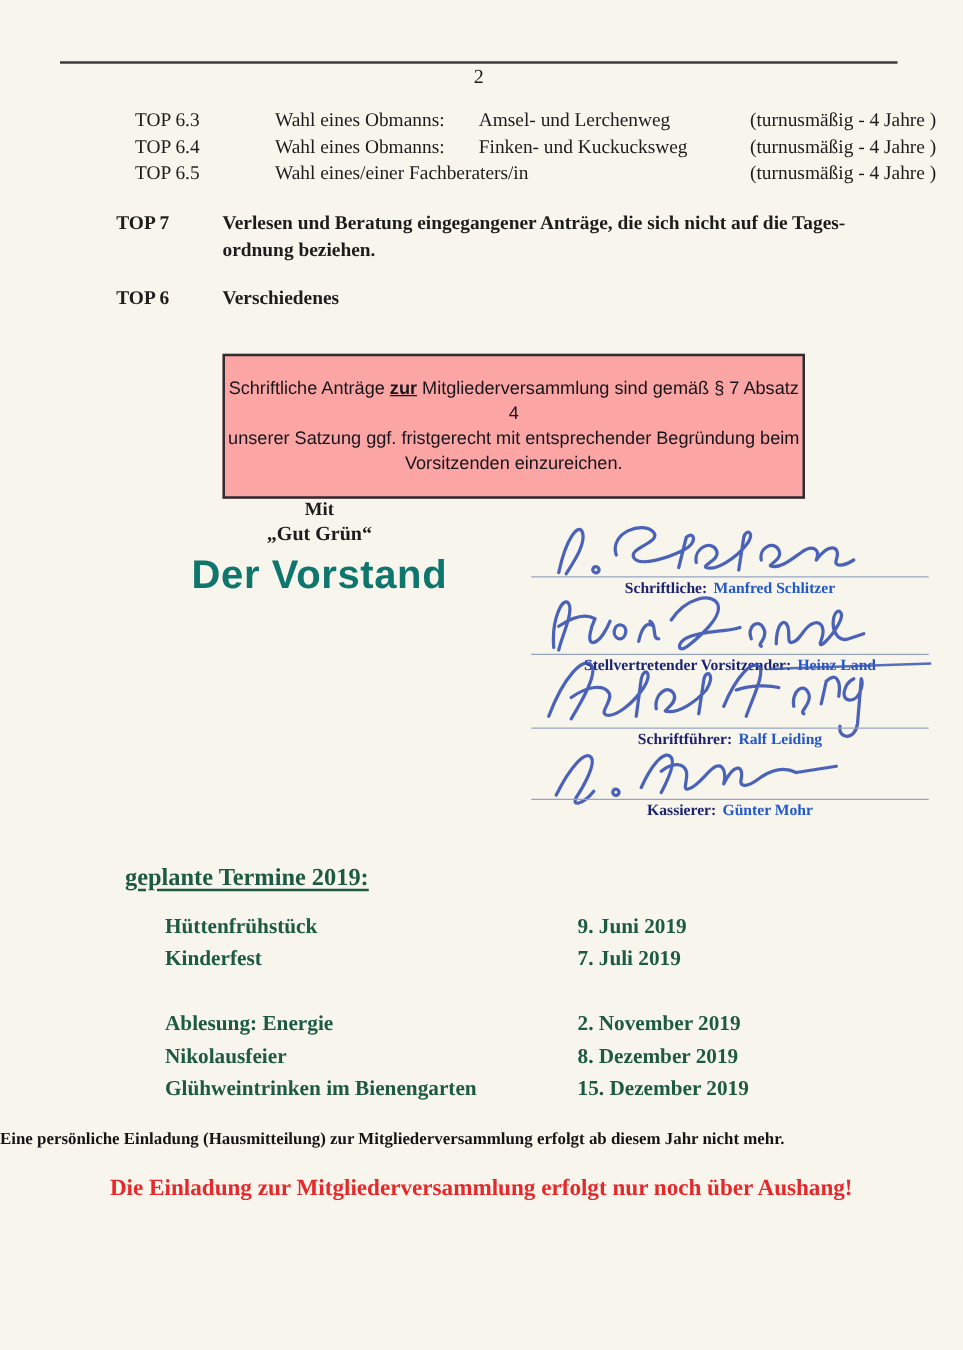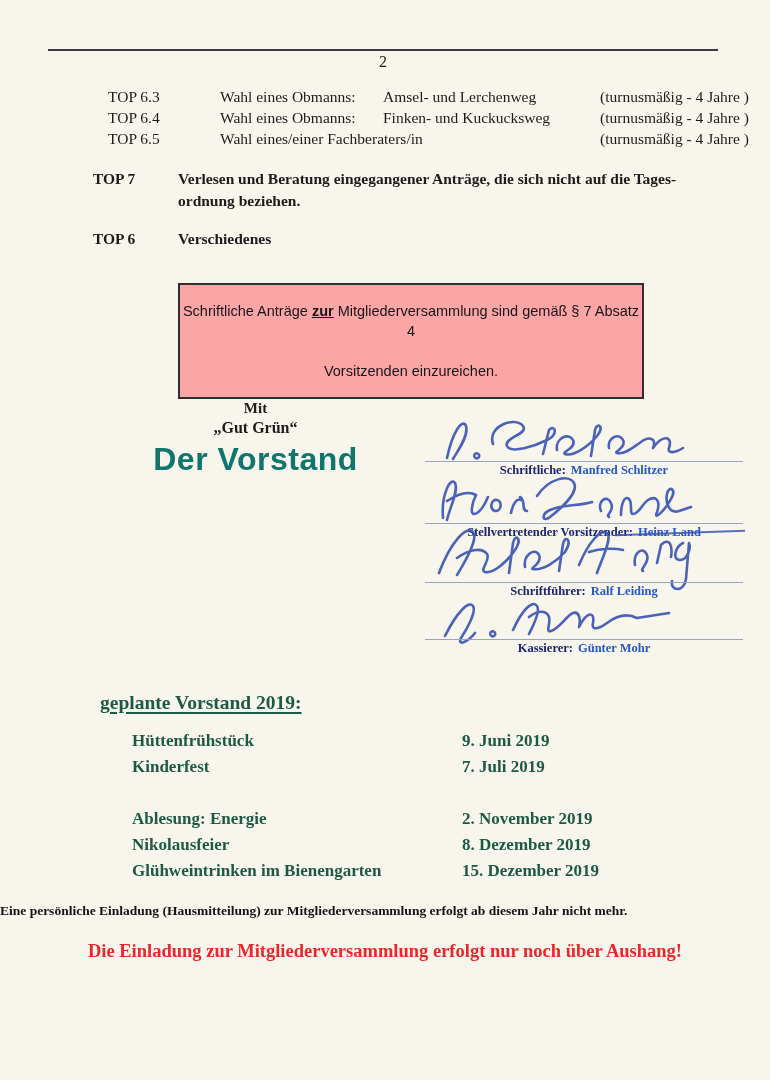--- a/index.html
+++ b/index.html
@@ -93,21 +93,21 @@
     <span class="ttext"><span>Verlesen und Beratung eingegangener Anträge, die sich nicht auf die Tages-</span><br><span>ordnung beziehen.</span></span>
   </div>
 
   <div class="topitem" style="top:228px">
     <span class="tid">TOP 6</span>
     <span class="ttext">Verschiedenes</span>
   </div>
 
   <div class="notice">
     <span><span>Schriftliche Anträge</span> <b><u>zur</u></b> <span>Mitgliederversammlung sind gemäß  § 7 Absatz 4</span></span><br>
-    <br>
+    <span>unserer Satzung ggf. fristgerecht mit entsprechender Begründung beim</span><br>
     <span>Vorsitzenden einzureichen.</span>
   </div>
 
   <div class="closing">
     <div class="mit">Mit</div>
     <div class="motto">„Gut Grün“</div>
     <div class="board">Der Vorstand</div>
   </div>
 
   <div class="sig" style="top:408px;height:70px">
@@ -157,21 +157,21 @@
                M206,44 c-2,-12 8,-20 12,-10 c3,8 -8,14 -4,16
                M228,42 l4,-18 m0,0 c8,-8 12,0 10,12
                M254,22 c-8,4 -11,17 -3,17 c8,0 11,-13 9,-17 l-3,36 c-2,14 -16,12 -14,2"></path>
     </svg>
     <div class="sig-line"></div>
     <div class="sig-caption">
       <span class="role">Schriftführer:</span><span class="name">Ralf Leiding</span>
     </div>
   </div>
 
-  <div class="termine-heading">geplante Vorstand 2019:</div>
+  <div class="termine-heading">geplante Termine 2019:</div>
 
   <div class="event-row" style="top:731px">
     <span class="ename">Hüttenfrühstück</span>
     <span class="edate">9. Juni 2019</span>
   </div>
   <div class="event-row" style="top:757px">
     <span class="ename">Kinderfest</span>
     <span class="edate">7. Juli 2019</span>
   </div>
   <div class="event-row" style="top:809px">

